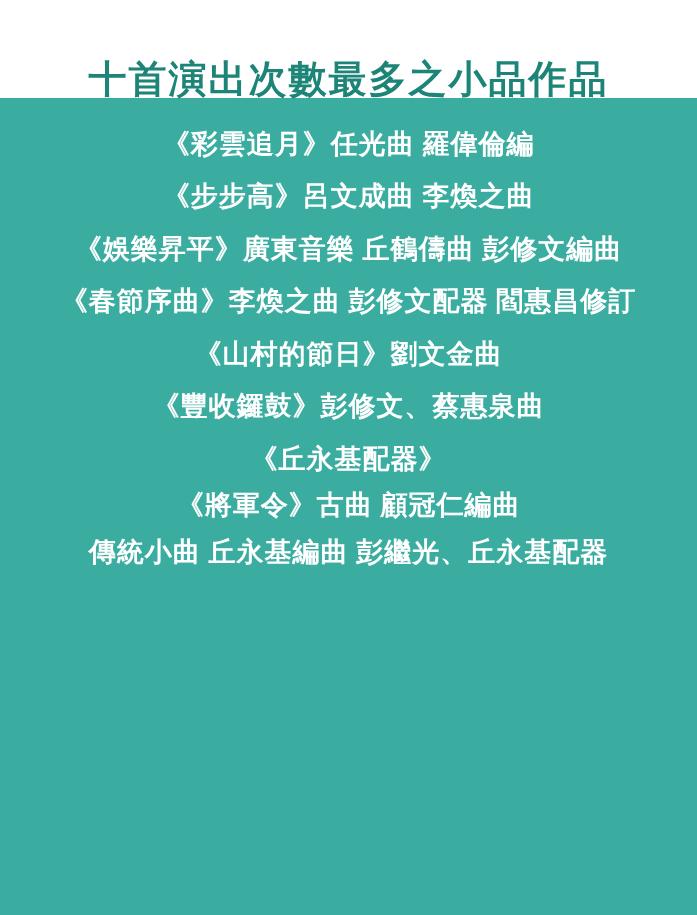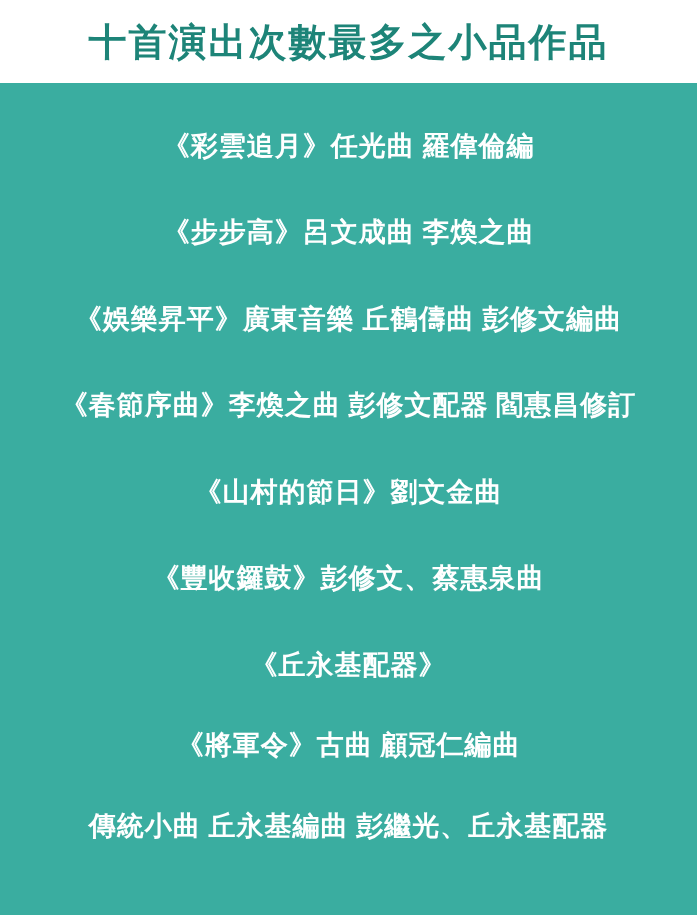--- a/index.html
+++ b/index.html
@@ -15,24 +15,24 @@
   }
   .page {
     position: relative;
     width: 697px;
     height: 915px;
     background: #3aada0;
     box-sizing: border-box;
   }
   .header {
     width: 100%;
-    height: 83px;
+    height: 98px;
     background: #ffffff;
     display: flex;
-    align-items: center;
+    align-items: flex-end;
     justify-content: center;
     box-sizing: border-box;
   }
   .header-title {
     font-family: "Liberation Serif", serif;
     font-size: 38px;
     font-weight: bold;
     color: #1d8478;
     letter-spacing: 2px;
     white-space: nowrap;
@@ -46,21 +46,21 @@
   }
   .entry {
     width: 100%;
     text-align: center;
     color: #ffffff;
     font-family: "Liberation Serif", serif;
     font-size: 27px;
     font-weight: bold;
     line-height: 1.35;
     letter-spacing: 1px;
-    margin: 17px;
+    margin: 0;
     padding: 8px 6px;
     box-sizing: border-box;
     white-space: nowrap;
   }
   .entry.two-line {
     padding-bottom: 2px;
   }
   .entry.sub-line {
     padding-top: 2px;
   }

